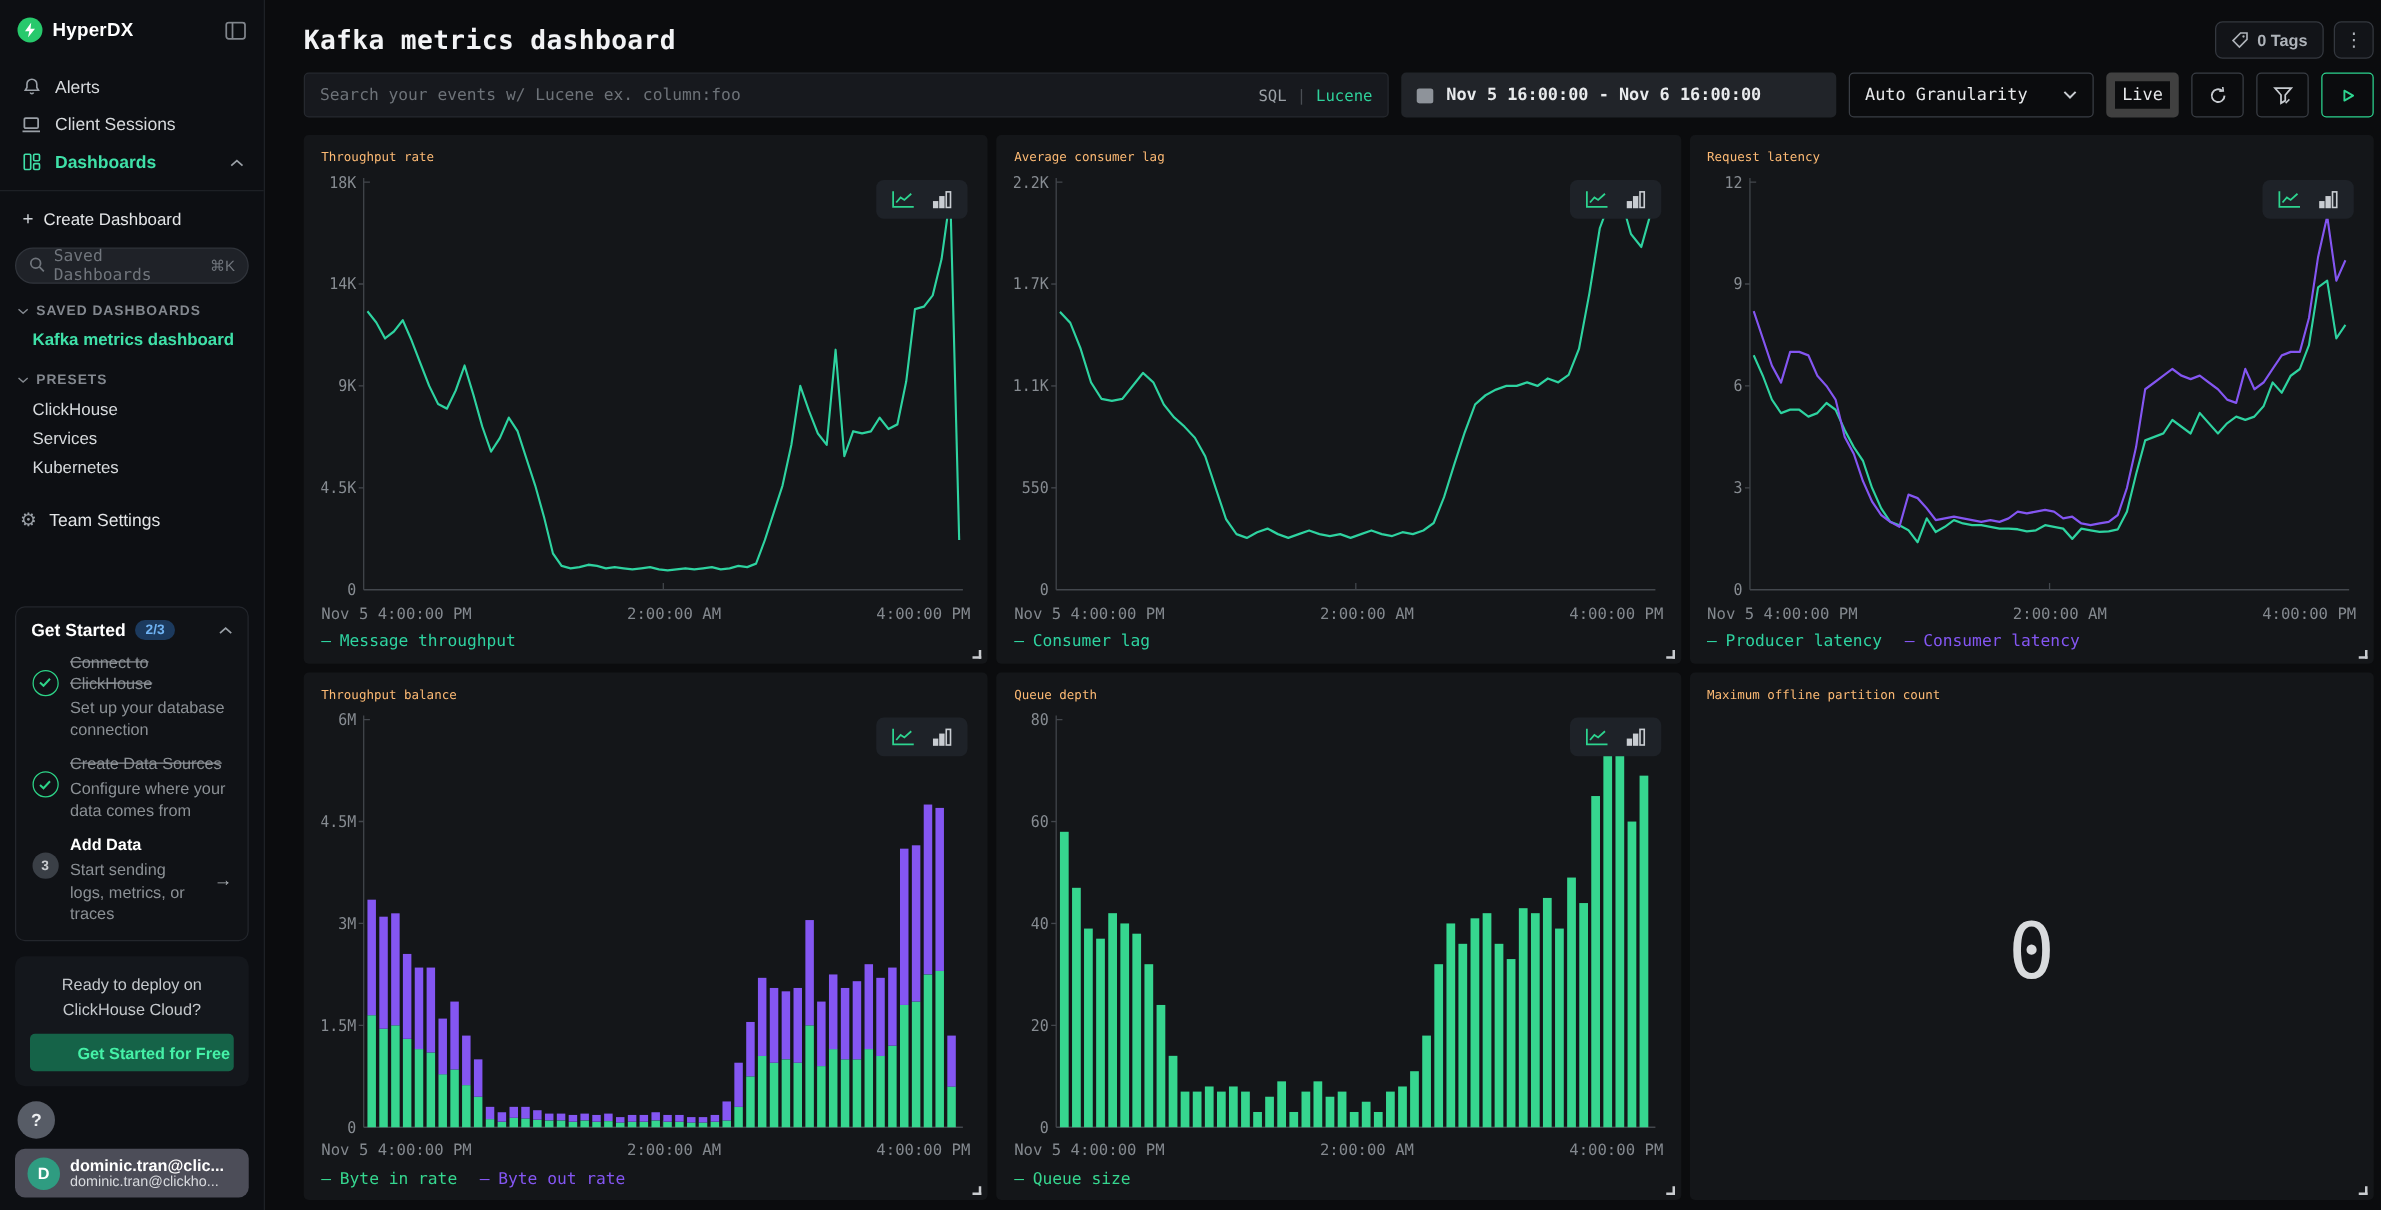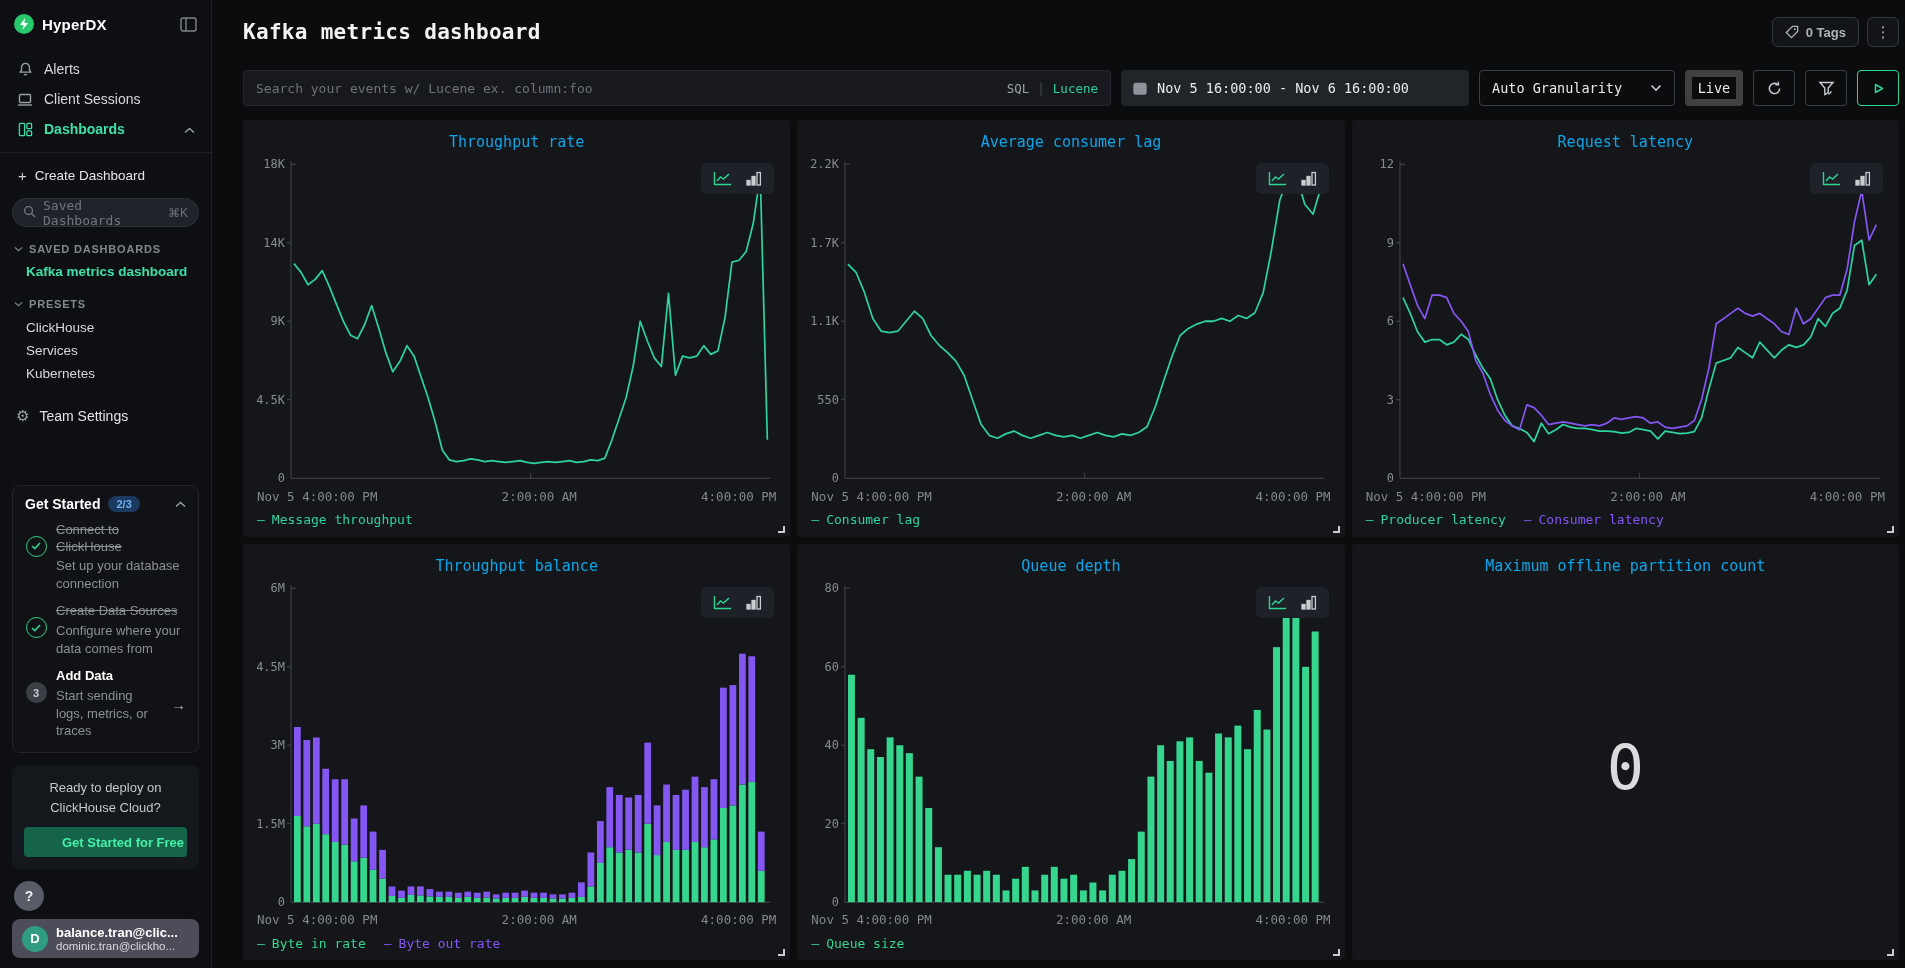--- a/index.html
+++ b/index.html
@@ -62,40 +62,40 @@
   
   .main { flex:1; display:flex; flex-direction:column; padding:10px 6px 8px 31px; min-width:0; }
   .page-head { display:flex; align-items:center; height:44px; }
   .page-title { font-size:21px; color:#f2f3f5; font-weight:bold; letter-spacing:.3px; }
   .head-right { margin-left:auto; display:flex; gap:8px; }
   .tags-btn { display:flex; align-items:center; gap:7px; height:30px; padding:0 12px; border:1px solid #34383f; border-radius:6px;
               background:#121418; color:#aeb3b9; font-size:13px; font-weight:bold; cursor:pointer; }
   .dots-btn { width:32px; height:30px; border:1px solid #34383f; border-radius:6px; background:#121418; color:#aeb3b9;
               display:flex; align-items:center; justify-content:center; font-size:15px; cursor:pointer; }
 
-  .toolbar { display:flex; gap:10px; margin-top:16px; height:36px; }
+  .toolbar { display:flex; gap:10px; margin-top:4px; height:36px; }
   .search-box { flex:1; display:flex; align-items:center; background:#17191e; border:1px solid #26292f; border-radius:4px; padding:0 12px; }
   .search-ph { color:#6d7278; font-size:13px; }
   .lang-toggle { margin-left:auto; display:flex; gap:8px; font-size:12.5px; }
   .lang-sql { color:#9ba0a6; cursor:pointer; }
   .lang-sep { color:#4a4e54; }
   .lang-lucene { color:#2fd19b; cursor:pointer; }
   .date-box { width:348px; display:flex; align-items:center; gap:10px; background:#212429; border-radius:4px; padding:0 12px;
-              color:#e8eaec; font-size:13.5px; font-weight:normal; cursor:pointer; }
+              color:#e8eaec; font-size:13.5px; font-weight:bold; cursor:pointer; }
   .gran-box { width:196px; display:flex; align-items:center; justify-content:space-between; border:1px solid #3a3e45; border-radius:4px;
               padding:0 12px; color:#e8eaec; font-size:13.5px; cursor:pointer; }
   .live-btn { width:58px; border:7px solid #404040; border-radius:4px; color:#e8eaec; font-size:13.5px; display:flex;
               align-items:center; justify-content:center; cursor:pointer; }
   .icon-btn { width:42px; border:1px solid #3a3e45; border-radius:4px; display:flex; align-items:center; justify-content:center;
               color:#c7cbd0; cursor:pointer; }
   .play-btn { border-color:#2dd48f; color:#2dd48f; }
 
   .grid { flex:1; min-height:0; display:grid; grid-template-columns:repeat(3,1fr); grid-template-rows:1fr 1fr; gap:7px; margin-top:14px; }
   .panel { background:#141619; border-radius:4px; padding:8px 14px 4px; position:relative; display:flex; flex-direction:column; min-height:0; overflow:hidden; }
-  .panel-title { font-size:15px; color:#0ea5e9; margin:5px 0 4px;text-align:center; }
+  .panel-title { font-size:10px; color:#fdba74; margin:5px 0 4px; }
   .chart-area { flex:1; position:relative; min-height:0; }
   .chart-svg { position:absolute; inset:0; width:100%; height:100%; }
   .chart-svg text { font:12px "DejaVu Sans Mono", monospace; fill:#878c92; }
   .toggle-pill { position:absolute; top:8px; right:2px; background:#1e2228; border-radius:6px; padding:8px 12px; display:flex; gap:14px; align-items:center; }
   .xticks { display:flex; justify-content:space-between; font-size:12.5px; color:#83888e; height:18px; margin-top:1px; }
   .legend { display:flex; gap:18px; align-items:center; height:26px; font-size:13px; }
   .lg-item { display:flex; gap:7px; align-items:center; cursor:pointer; }
   .resize-corner { position:absolute; right:5px; bottom:4px; width:7px; height:7px;
                    border-right:2px solid #c9ccd0; border-bottom:2px solid #c9ccd0; cursor:nwse-resize; }
   .big-number-wrap { flex:1; display:flex; align-items:center; justify-content:center; }
@@ -249,21 +249,21 @@
       <div>ClickHouse Cloud?</div>
     </div>
     <button class="deploy-btn">Get Started for Free</button>
   </div>
 
   <div class="help-btn">?</div>
 
   <div class="user-chip">
     <span class="avatar">D</span>
     <span style="min-width:0">
-      <div class="user-name">balance.tran@clic...</div>
+      <div class="user-name">dominic.tran@clic...</div>
       <div class="user-email">dominic.tran@clickho...</div>
     </span>
   </div>
 </aside>
 
 <main class="main">
   <div class="page-head">
     <span class="page-title mono">Kafka metrics dashboard</span>
     <span class="head-right">
       <span class="tags-btn">

